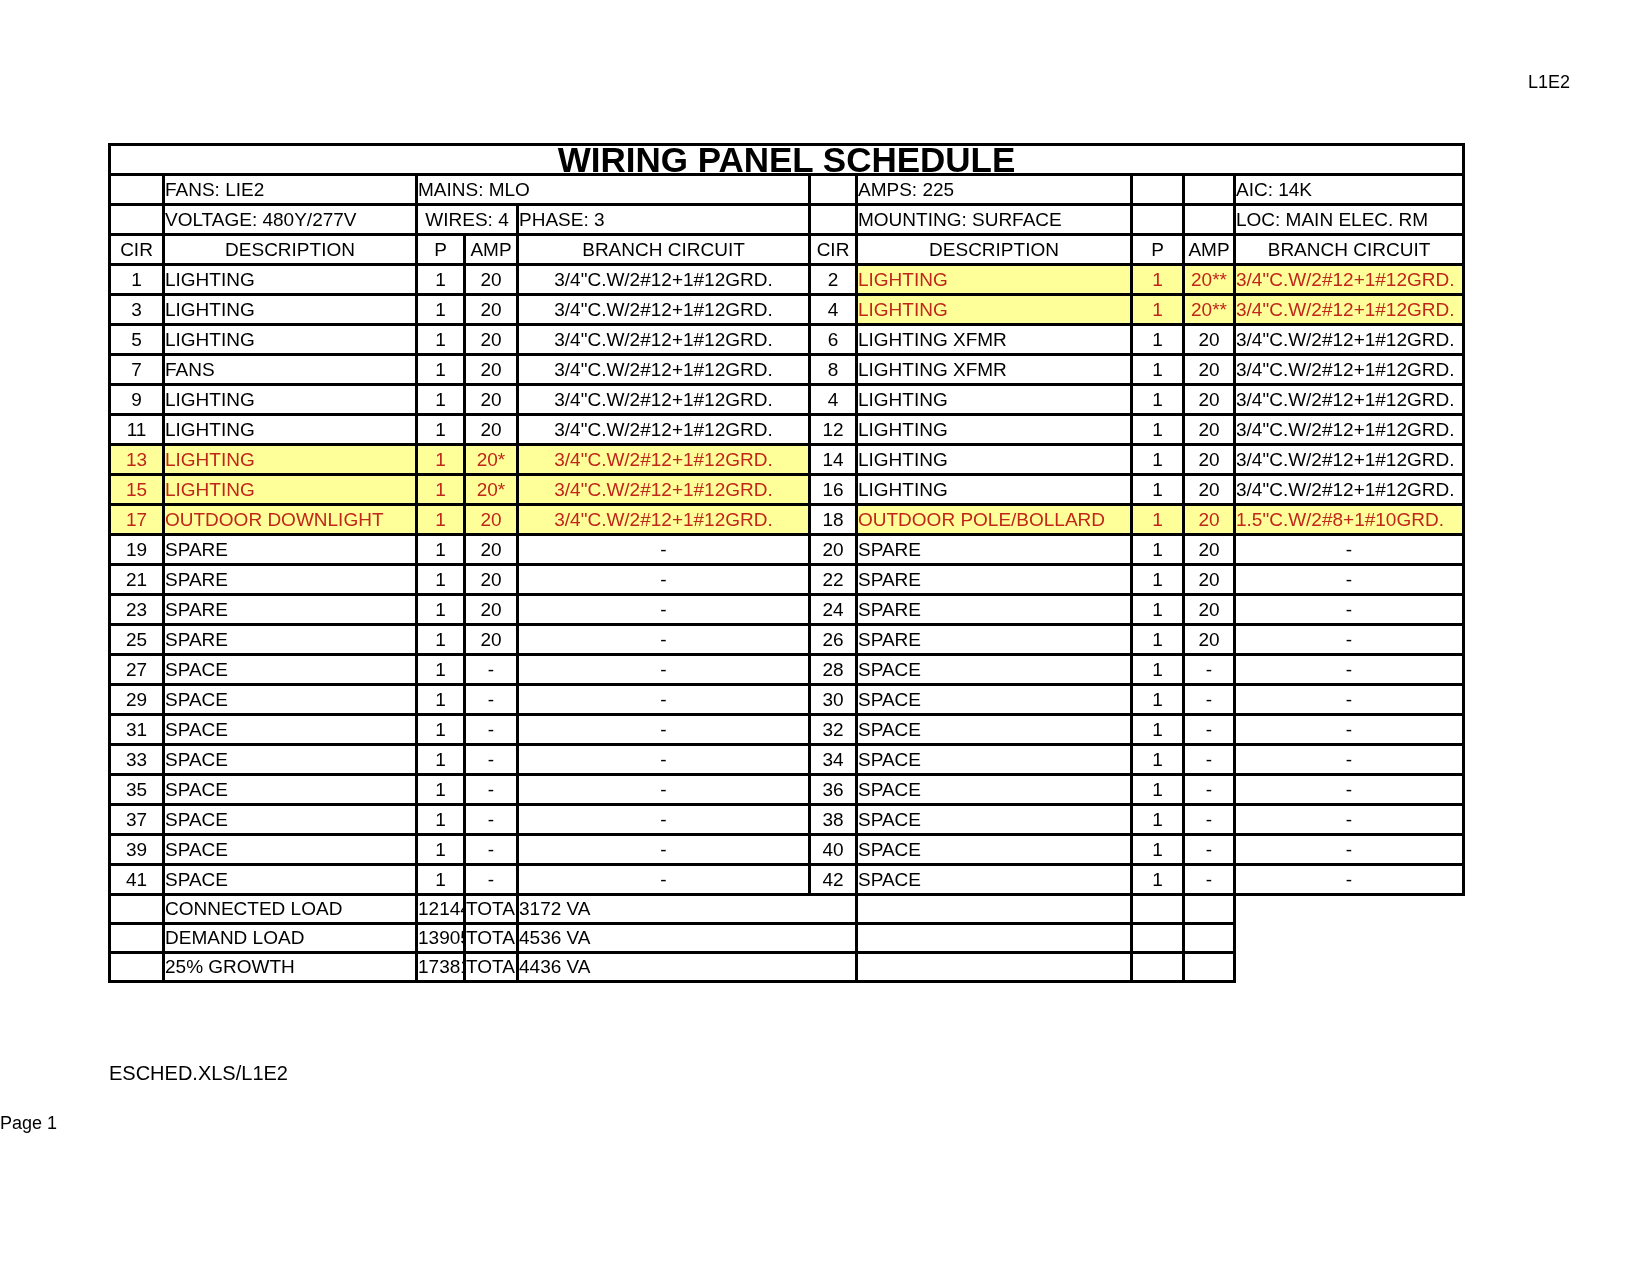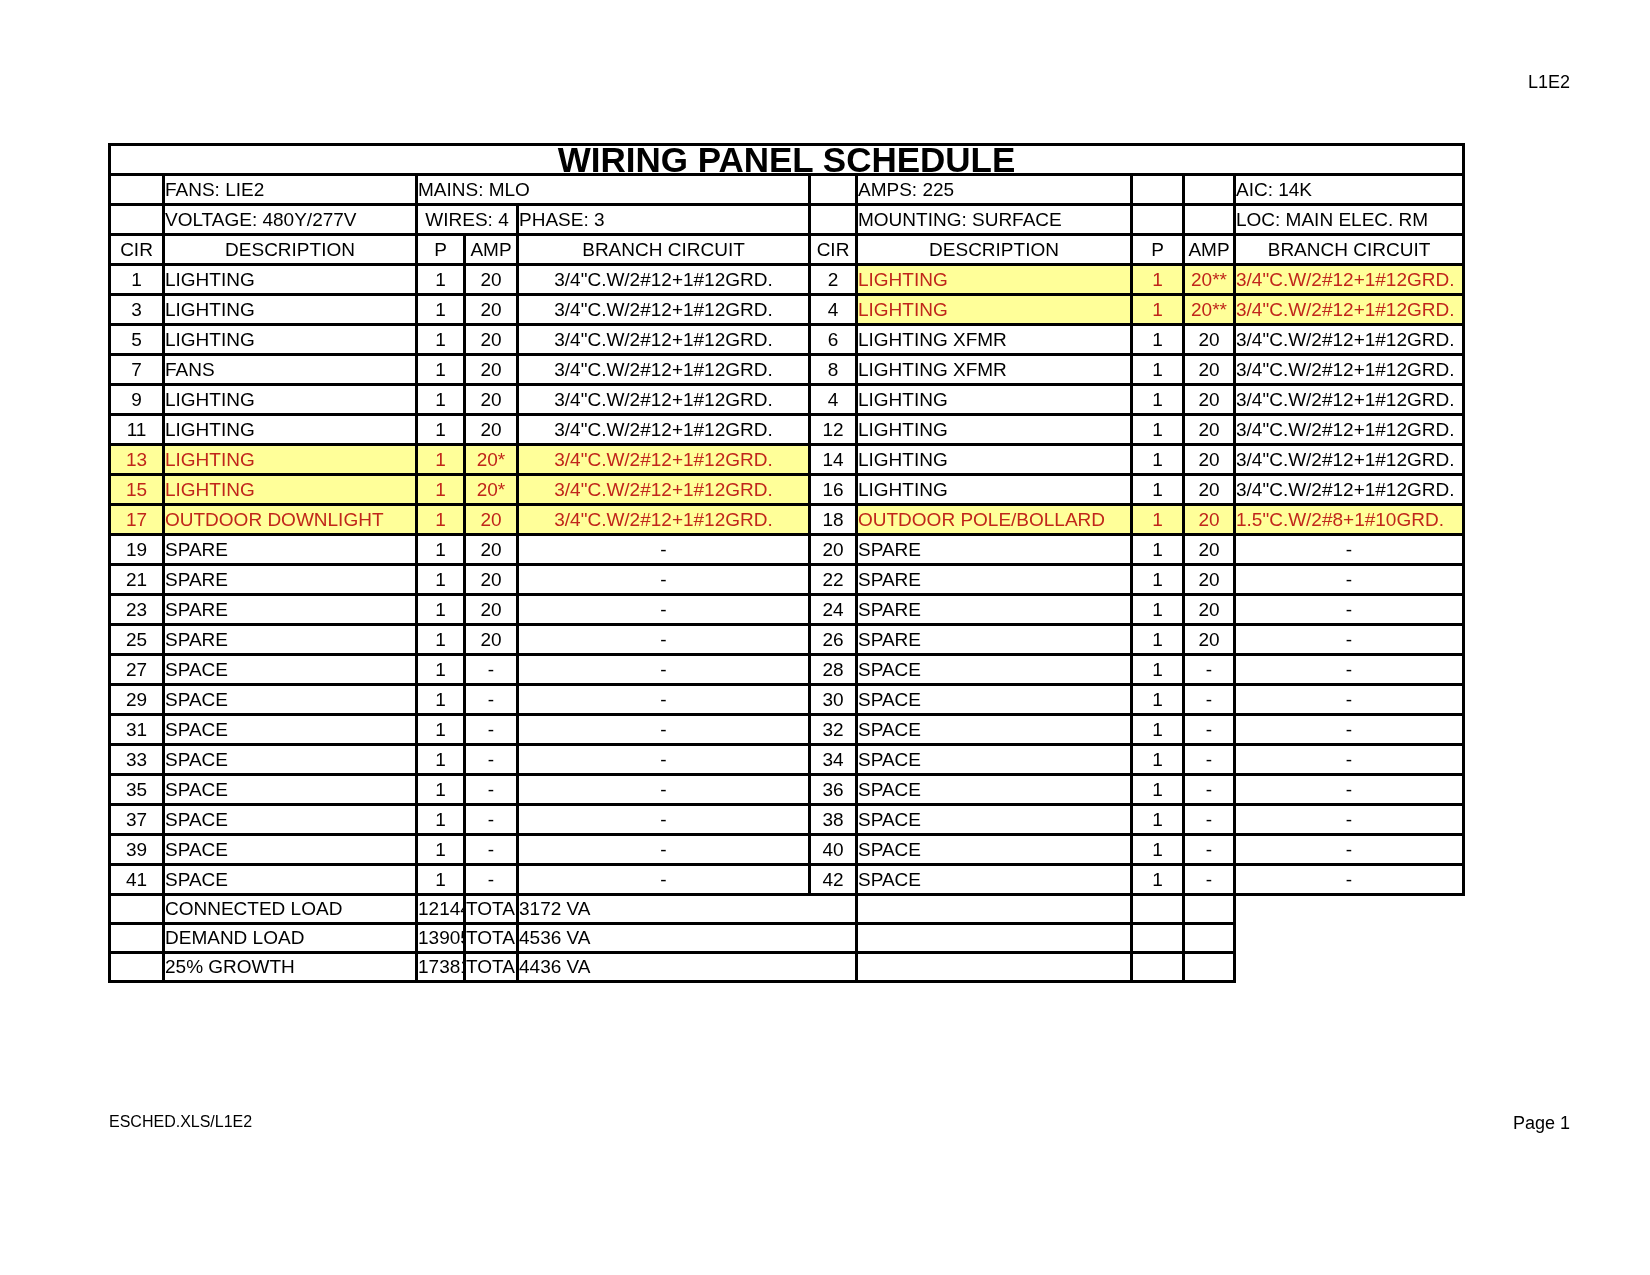--- a/index.html
+++ b/index.html
@@ -1,20 +1,20 @@
 <!DOCTYPE html>
 <html><head>
 <meta charset="utf-8">
 <style>
   html, body { margin:0; padding:0; background:#ffffff; }
   body { width:1650px; height:1275px; position:relative; overflow:hidden;
          font-family:"Liberation Sans", sans-serif; color:#000; }
   .hdr-top { position:absolute; top:72px; left:0; width:1570px; text-align:right; font-size:18px; }
-  .footer-left { position:absolute; top:1113px; left:109px; font-size:16px; }
-  .footer-center { position:absolute; top:1113px; left:0; width:1570px; text-align:right; font-size:18px; }
+  .footer-left { position:absolute; top:1062px; left:109px; font-size:20px; }
+  .footer-center { position:absolute; top:1113px; left:0; width:1570px; text-align:left; font-size:18px; }
   table.sched { position:absolute; left:108px; top:143px; border-collapse:collapse; table-layout:fixed;
                 width:1354px; font-size:19px; }
   table.sched td { border:3px solid #000; padding:0; height:27px; line-height:27px; white-space:nowrap; overflow:hidden; }
   td.c { text-align:center; }
   td.l { text-align:left; padding-left:1px; }
   td.title { font-weight:bold; font-size:35px; text-align:center; height:34px; line-height:34px; }
   tr.hl td.hlc { background:#ffff99; color:#c0261a; }
   tr.sum td { height:26px; line-height:26px; }
 </style>
 </head>

